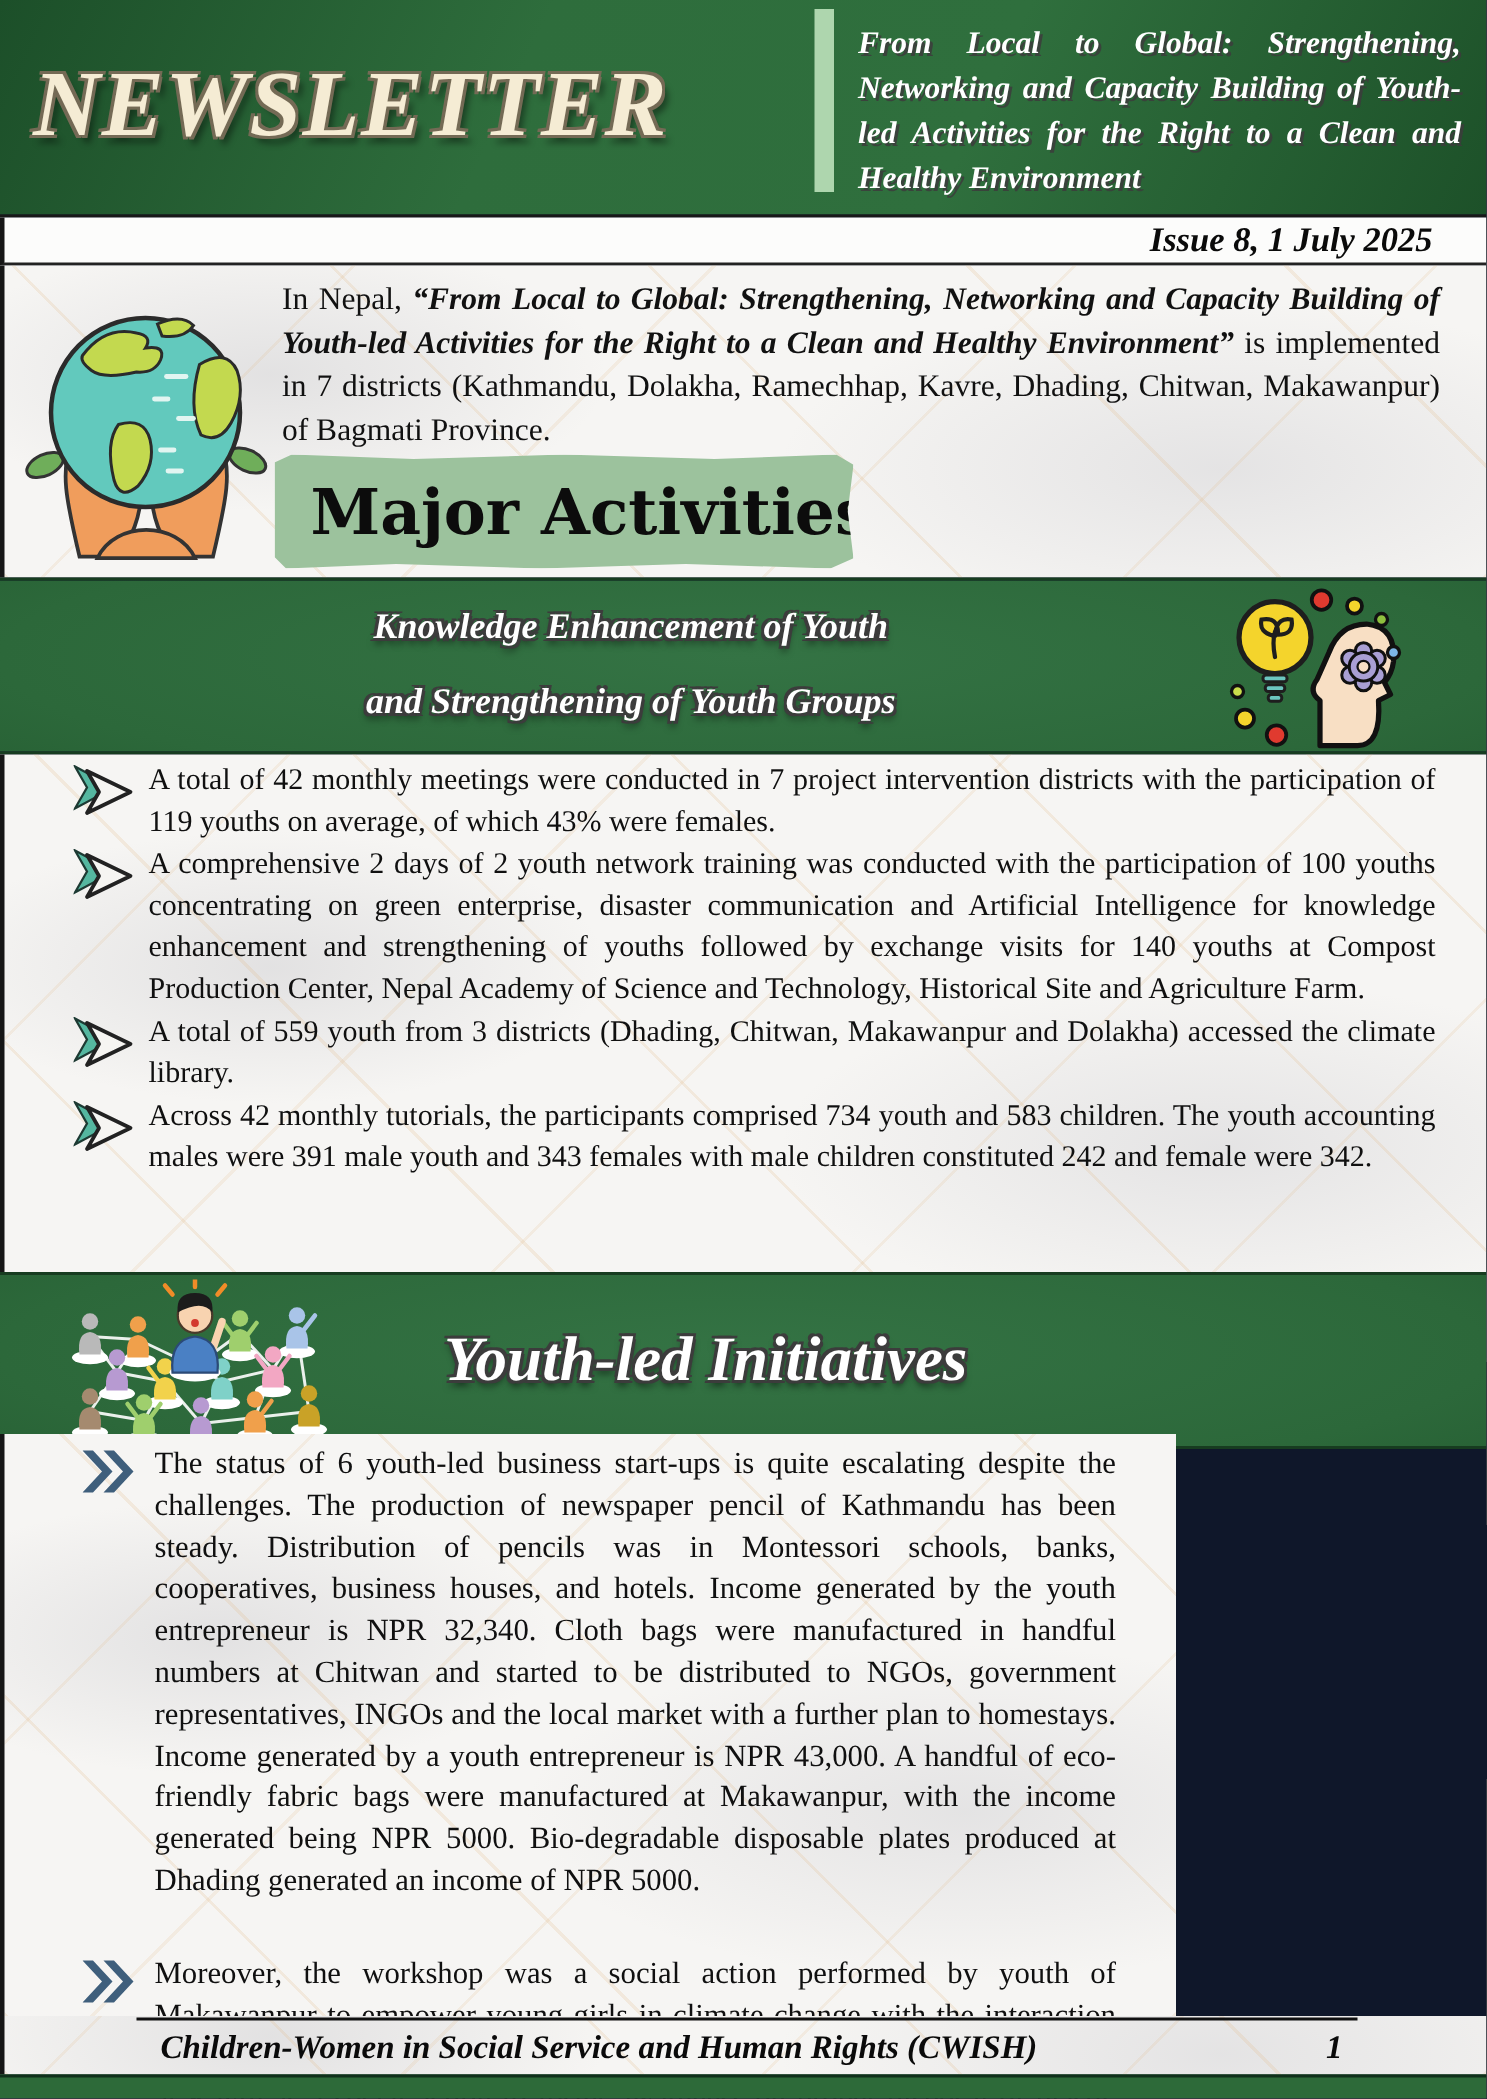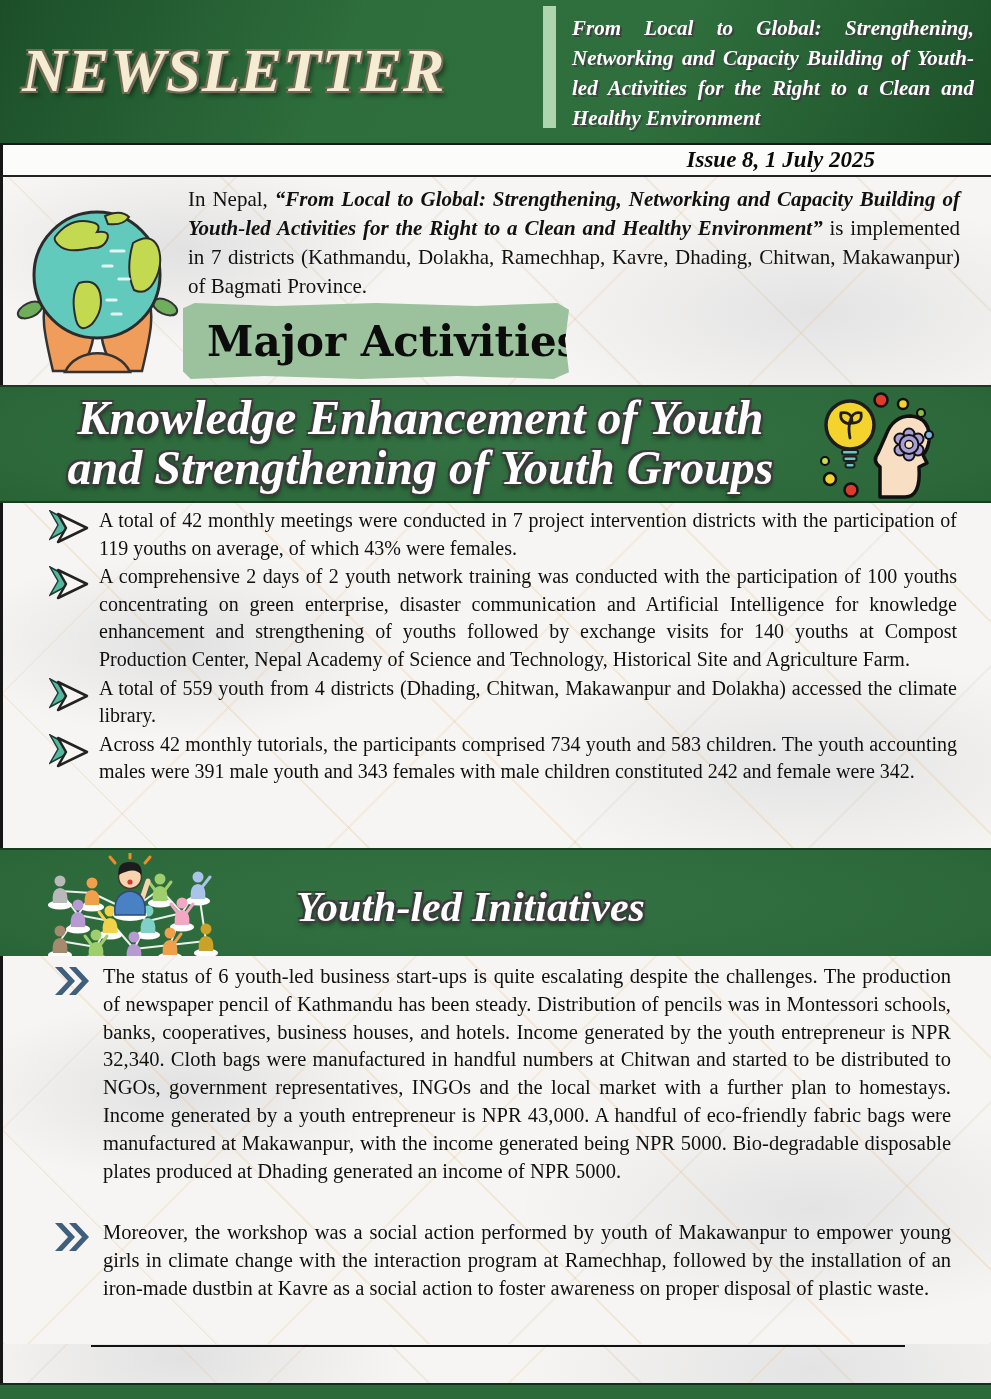--- a/index.html
+++ b/index.html
@@ -37,21 +37,21 @@
   .header-sub{
     position:absolute;left:572px;top:13px;width:402px;height:122px;
     font-style:italic;font-weight:bold;font-size:21px;line-height:30px;
     color:#ffffff;text-align:justify;text-align-last:left;
     text-shadow:2px 2px 0 rgba(60,60,60,.85);
   }
   
   .issue-bar{
     position:absolute;left:0;top:145px;width:991px;height:32px;box-sizing:border-box;
     background:#fcfcfb;border-top:0;border-bottom:2px solid #222;
-    text-align:right;padding-right:116px;
+    text-align:right;padding-right:36px;
     font-style:italic;font-weight:bold;font-size:23px;line-height:29px;color:#0a0a0a;
   }
   
   .intro{position:absolute;left:0;top:177px;width:991px;height:208px;}
   .globe{position:absolute;left:12px;top:6px;}
   .intro-text{
     position:absolute;left:185px;top:8px;width:772px;
     font-size:21px;line-height:29px;text-align:justify;color:#111;
   }
   .intro-text .q{font-weight:bold;font-style:italic;margin-top:25px;}
@@ -68,27 +68,27 @@
   .banner{
     position:absolute;left:0;width:991px;height:118px;box-sizing:border-box;
     background:radial-gradient(ellipse 900px 160px at 50% 45%,#347344 0%,#2c683a 55%,#20562c 100%);
     border-top:2px solid #173c20;border-bottom:2px solid #173c20;
   }
   .banner-title{
     position:absolute;top:0;color:#fff;font-style:italic;font-weight:bold;
     text-shadow:2px 2px 0 #3c3c3c,-2px 2px 0 #3c3c3c,2px -2px 0 #3c3c3c,-2px -2px 0 #3c3c3c,0 4px 5px rgba(0,0,0,.55);
     text-align:center;
   }
-  .b1-title{left:30px;right:180px;top:6px;font-size:48px;line-height:50px;}
+  .b1-title{left:30px;right:180px;top:6px;font-size:24px;line-height:50px;}
   .b2-title{left:210px;right:260px;top:0;font-size:42px;line-height:114px;white-space:nowrap;}
   .banner-icon-right{position:absolute;right:56px;top:4px;}
   .banner-icon-left{position:absolute;left:30px;top:3px;}
   
   .bullets1{position:absolute;left:0;top:503px;width:991px;height:405px;padding:4px 34px 0 46px;}
-  .bullets2{position:absolute;left:0;top:956px;width:991px;height:388px;padding:7px 40px 0 52px;}
+  .bullets2{position:absolute;left:0;top:956px;width:784px;height:388px;padding:7px 40px 0 52px;}
   .blist{list-style:none;margin:0;padding:0;}
   .blist li{display:flex;align-items:flex-start;gap:10px;margin:0 0 1px 0;}
   .blist .bicon{flex:0 0 auto;margin-top:3px;}
   .blist .btxt{
     flex:1 1 auto;font-size:20px;line-height:27.6px;text-align:justify;color:#101010;
   }
   .bullets2 .btxt{font-size:20.5px;line-height:27.8px;}
   .bullets2 li + li{margin-top:34px;}
   
   .footer{position:absolute;left:0;top:1344px;width:991px;height:39px;}
@@ -190,21 +190,21 @@
           <polygon points="1,1 27,15 1,29 9,15" fill="#55b7a0" stroke="#1d3a33" stroke-width="1.5"></polygon>
           <polygon points="9,4 38,18 9,32 17,18" fill="#f6f5f2" stroke="#222" stroke-width="2.5" stroke-linejoin="round"></polygon>
         </svg>
         <div class="btxt">A comprehensive 2 days of 2 youth network training was conducted with the participation of 100 youths concentrating on green enterprise, disaster communication and Artificial Intelligence for knowledge enhancement and strengthening of youths followed by exchange visits for 140 youths at Compost Production Center, Nepal Academy of Science and Technology, Historical Site and Agriculture Farm.</div>
       </li>
       <li>
         <svg class="bicon" width="40" height="36" viewBox="0 0 40 36">
           <polygon points="1,1 27,15 1,29 9,15" fill="#55b7a0" stroke="#1d3a33" stroke-width="1.5"></polygon>
           <polygon points="9,4 38,18 9,32 17,18" fill="#f6f5f2" stroke="#222" stroke-width="2.5" stroke-linejoin="round"></polygon>
         </svg>
-        <div class="btxt">A total of 559 youth from 4 districts (Dhading, Chitwan, Makawanpur and Dolakha) accessed the climate library.</div>
+        <div class="btxt">A total of 559 youth from 3 districts (Dhading, Chitwan, Makawanpur and Dolakha) accessed the climate library.</div>
       </li>
       <li>
         <svg class="bicon" width="40" height="36" viewBox="0 0 40 36">
           <polygon points="1,1 27,15 1,29 9,15" fill="#55b7a0" stroke="#1d3a33" stroke-width="1.5"></polygon>
           <polygon points="9,4 38,18 9,32 17,18" fill="#f6f5f2" stroke="#222" stroke-width="2.5" stroke-linejoin="round"></polygon>
         </svg>
         <div class="btxt">Across 42 monthly tutorials, the participants comprised 734 youth and 583 children. The youth accounting males were 391 male youth and 343 females with male children constituted 242 and female were 342.</div>
       </li>
     </ul>
   </div>
@@ -337,17 +337,21 @@
           <polygon points="0,1 7,1 20,15 7,29 0,29 13,15" fill="#3f5f7c"></polygon>
           <polygon points="14,1 21,1 34,15 21,29 14,29 27,15" fill="#3f5f7c"></polygon>
         </svg>
         <div class="btxt">Moreover, the workshop was a social action performed by youth of Makawanpur to empower young girls in climate change with the interaction program at Ramechhap, followed by the installation of an iron-made dustbin at Kavre as a social action to foster awareness on proper disposal of plastic waste.</div>
       </li>
     </ul>
   </div>
 
   <div class="footer paper">
     <div class="footer-rule"></div>
+    <div class="footer-row">
+      <span>Children-Women in Social Service and Human Rights (CWISH)</span>
+      <span>1</span>
+    </div>
   </div>
 
   <div class="bottombar"></div>
 
 </div>
 
 </body></html>

